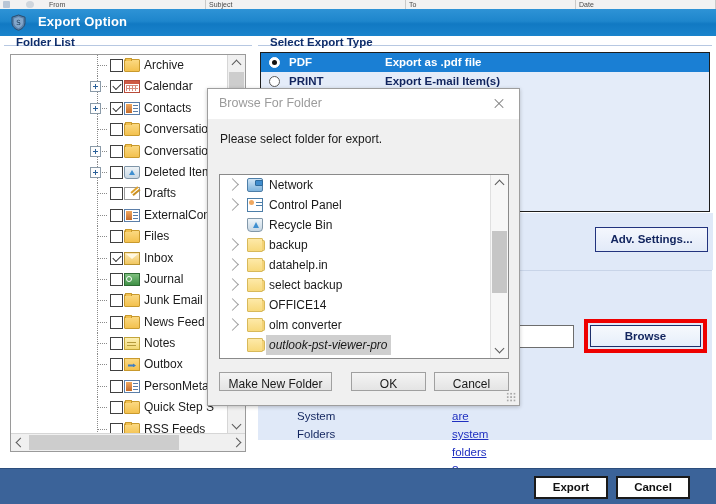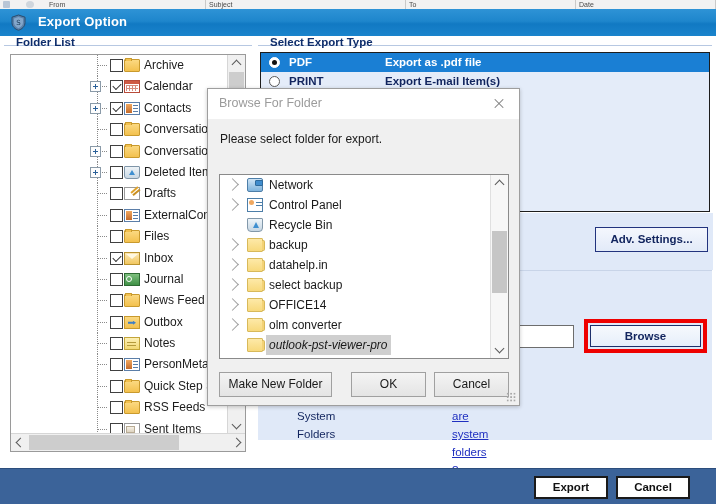--- a/index.html
+++ b/index.html
@@ -201,21 +201,21 @@
     border-left:3px solid transparent;border-right:3px solid transparent;border-bottom:6px solid #3f8fd0;}
   .ico-dirfolder{background:linear-gradient(180deg,#fde9a8 0%,#f7d97c 100%);border:1px solid #d8b959;
     border-radius:1px;box-sizing:border-box;}
   .ico-dirfolder:after{content:"";position:absolute;right:-3px;top:1px;width:3px;height:11px;
     background:#f3d276;border:1px solid #d8b959;border-left:none;box-sizing:border-box;border-radius:0 2px 2px 0;}
   #bfd-vsb{position:absolute;right:0;top:0;width:17px;bottom:0;background:#f7f7f7;border-left:1px solid #e0e0e0;}
   #bfd-vsb .arrow{position:absolute;left:0;width:17px;height:17px;}
   #bfd-vsb .arrow.up{top:0;}
   #bfd-vsb .arrow.dn{bottom:0;}
   #bfd-vsb .thumb{position:absolute;left:1px;top:56px;width:15px;height:62px;background:#c6c6c6;}
-  .bfd-btn{position:absolute;height:25px;background:linear-gradient(180deg,#f4f4f4,#e4e4e4);
+  .bfd-btn{position:absolute;height:19px;background:linear-gradient(180deg,#f4f4f4,#e4e4e4);
     border:1px solid #a0a0a0;box-sizing:border-box;font-size:12px;color:#1a1a1a;text-align:center;line-height:23px;}
   #make-new-folder-button{left:11px;top:283px;width:113px;}
   #bfd-ok-button{left:143px;top:283px;width:75px;}
   #bfd-cancel-button{left:226px;top:283px;width:75px;}
   #bfd-resize-grip{position:absolute;right:3px;bottom:3px;width:10px;height:10px;
     background-image:radial-gradient(#a9a9a9 40%,transparent 41%);background-size:3.4px 3.4px;}
 </style>
 </head>
 <body>
 
@@ -325,35 +325,42 @@
             <span class="elbow"></span>
             <span class="cbox"></span>
             <span class="ficon ico-journal"></span>
             <span class="tlabel">Journal</span>
           </div>
           <div class="tnode">
             <span class="guide"></span>
             <span class="elbow"></span>
             <span class="cbox"></span>
             <span class="ficon ico-folder"></span>
+            <span class="tlabel">Junk Email</span>
+          </div>
+          <div class="tnode">
+            <span class="guide"></span>
+            <span class="elbow"></span>
+            <span class="cbox"></span>
+            <span class="ficon ico-folder"></span>
             <span class="tlabel">News Feed</span>
+          </div>
+          <div class="tnode">
+            <span class="guide"></span>
+            <span class="elbow"></span>
+            <span class="cbox"></span>
+            <span class="ficon ico-notes"></span>
+            <span class="tlabel">Notes</span>
           </div>
           <div class="tnode">
             <span class="guide"></span>
             <span class="elbow"></span>
             <span class="cbox"></span>
             <span class="ficon ico-outbox"></span>
             <span class="tlabel">Outbox</span>
-          </div>
-          <div class="tnode">
-            <span class="guide"></span>
-            <span class="elbow"></span>
-            <span class="cbox"></span>
-            <span class="ficon ico-notes"></span>
-            <span class="tlabel">Notes</span>
           </div>
           <div class="tnode">
             <span class="guide"></span>
             <span class="elbow"></span>
             <span class="cbox"></span>
             <span class="ficon ico-card"></span>
             <span class="tlabel">PersonMeta</span>
           </div>
           <div class="tnode">
             <span class="guide"></span>

